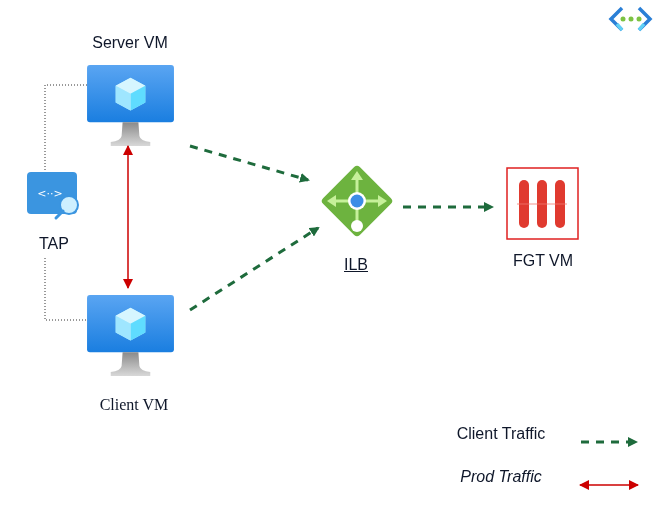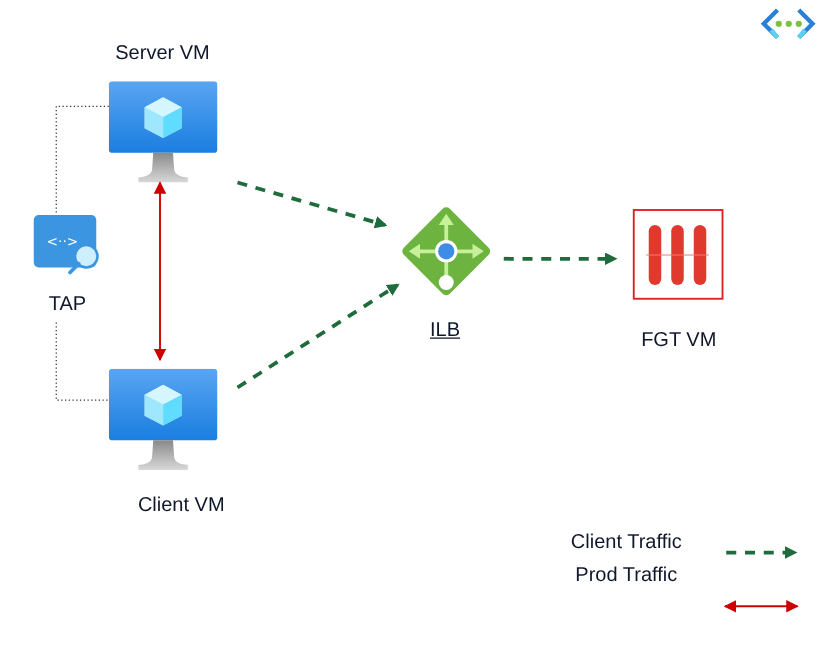--- a/index.html
+++ b/index.html
@@ -91,18 +91,18 @@
     <circle cx="623" cy="19" r="2.5" fill="#7cc242"></circle>
     <circle cx="631" cy="19" r="2.5" fill="#7cc242"></circle>
     <circle cx="639" cy="19" r="2.5" fill="#7cc242"></circle>
   </g>
 
   <line x1="581" y1="442" x2="636" y2="442" stroke="#1e6b3c" stroke-width="3" stroke-dasharray="8,7" marker-end="url(#gArrow)"></line>
   <line x1="580" y1="485" x2="638" y2="485" stroke="#cc0000" stroke-width="1.5" marker-start="url(#rArrowStart)" marker-end="url(#rArrowEnd)"></line>
 </svg>
 
 <div class="lbl" style="left:130px;top:34px;">Server VM</div>
-<div class="lbl" style="left:145px;top:396px;">Client VM</div>
+<div class="lbl" style="left:134px;top:396px;font-family:Liberation Serif, serif;">Client VM</div>
 <div class="lbl" style="left:54px;top:235px;">TAP</div>
 <div class="lbl" style="left:356px;top:256px;text-decoration:underline;">ILB</div>
-<div class="lbl" style="left:543px;top:264px;">FGT VM</div>
+<div class="lbl" style="left:543px;top:252px;">FGT VM</div>
 <div class="lbl" style="left:501px;top:425px;">Client Traffic</div>
-<div class="lbl" style="left:501px;top:452px;">Prod Traffic</div>
+<div class="lbl" style="left:501px;top:468px;font-style:italic;">Prod Traffic</div>
 
 </body></html>

